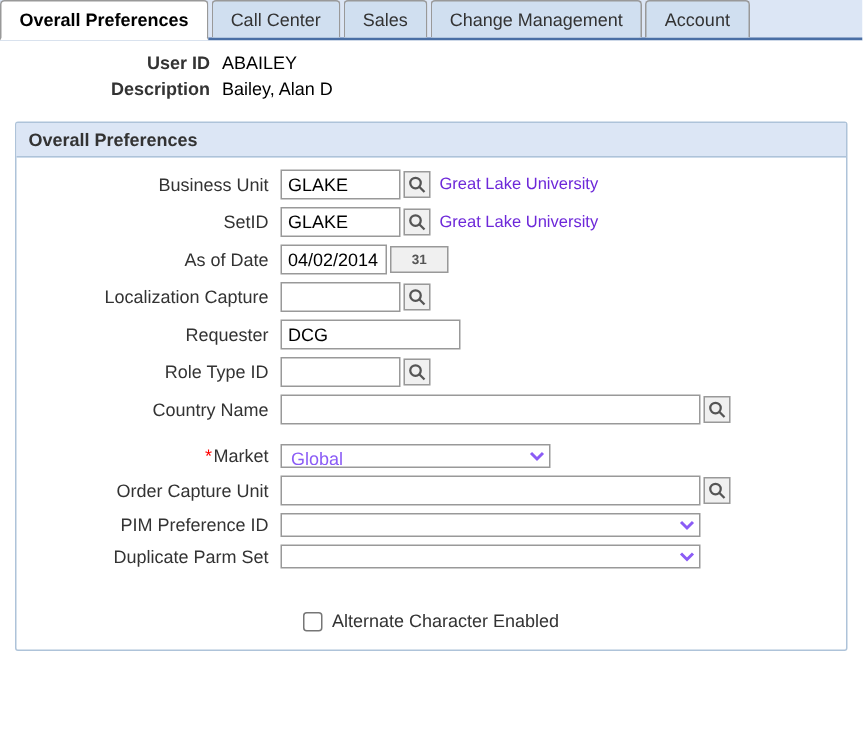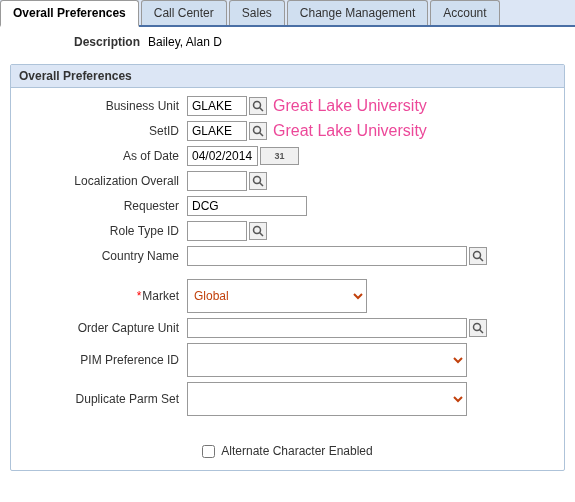--- a/index.html
+++ b/index.html
@@ -87,30 +87,30 @@
       margin-right: 1px;
     }
     .form-input {
       border: 1px solid #999;
       padding: 2px 4px;
       font-size: 12px;
       height: 20px;
       color: #000;
       background: #fff;
     }
-    .form-input.small { width: 60px; }
+    .form-input.small { width: 80px; }
     .form-input.medium { width: 120px; }
     .form-input.large { width: 280px; }
 
     .form-select {
       border: 1px solid #999;
       padding: 1px 2px;
       font-size: 12px;
-      height: 34px;
-      color: #c2410c;
+      height: 16px;
+      color: #8b5cf6;
       background: #fff;
     }
     .form-select.medium { width: 180px; }
     .form-select.large { width: 280px; }
 
     .lookup-icon {
       display: inline-flex;
       align-items: center;
       justify-content: center;
       width: 18px;
@@ -121,22 +121,22 @@
       background: #f0f0f0;
       font-size: 10px;
     }
     .lookup-icon svg {
       width: 12px;
       height: 12px;
     }
 
     .field-desc {
       margin-left: 6px;
-      color: #ec4899;
-      font-size: 16px;
+      color: #6d28d9;
+      font-size: 11px;
     }
 
     .calendar-icon {
       display: inline-flex;
       align-items: center;
       justify-content: center;
       width: 39px;
       height: 18px;
       margin-left: 2px;
       cursor: pointer;
@@ -168,20 +168,24 @@
 <div class="tabs">
   <div class="tab active">Overall Preferences</div>
   <div class="tab">Call Center</div>
   <div class="tab">Sales</div>
   <div class="tab">Change Management</div>
   <div class="tab">Account</div>
 </div>
 
 <div class="header-section">
   <div class="header-row">
+    <span class="header-label">User ID</span>
+    <span class="header-value">ABAILEY</span>
+  </div>
+  <div class="header-row">
     <span class="header-label">Description</span>
     <span class="header-value">Bailey, Alan D</span>
   </div>
 </div>
 
 <div class="prefs-box">
   <div class="prefs-box-title">Overall Preferences</div>
   <div class="prefs-content">
 
     <div class="form-row">
@@ -208,21 +212,21 @@
       <span class="field-desc">Great Lake University</span>
     </div>
 
     <div class="form-row">
       <span class="form-label">As of Date</span>
       <input class="form-input small" type="text" style="width: 71px;" value="04/02/2014">
       <span class="calendar-icon" style="font-size:9px;font-weight:bold;color:#555;">31</span>
     </div>
 
     <div class="form-row">
-      <span class="form-label">Localization Overall</span>
+      <span class="form-label">Localization Capture</span>
       <input class="form-input small" type="text" style="">
       <span class="lookup-icon">
         <svg viewBox="0 0 12 12" fill="none" stroke="#555" stroke-width="1.5">
           <circle cx="5" cy="5" r="3.5"></circle>
           <line x1="7.5" y1="7.5" x2="11" y2="11"></line>
         </svg>
       </span>
     </div>
 
     <div class="form-row">

